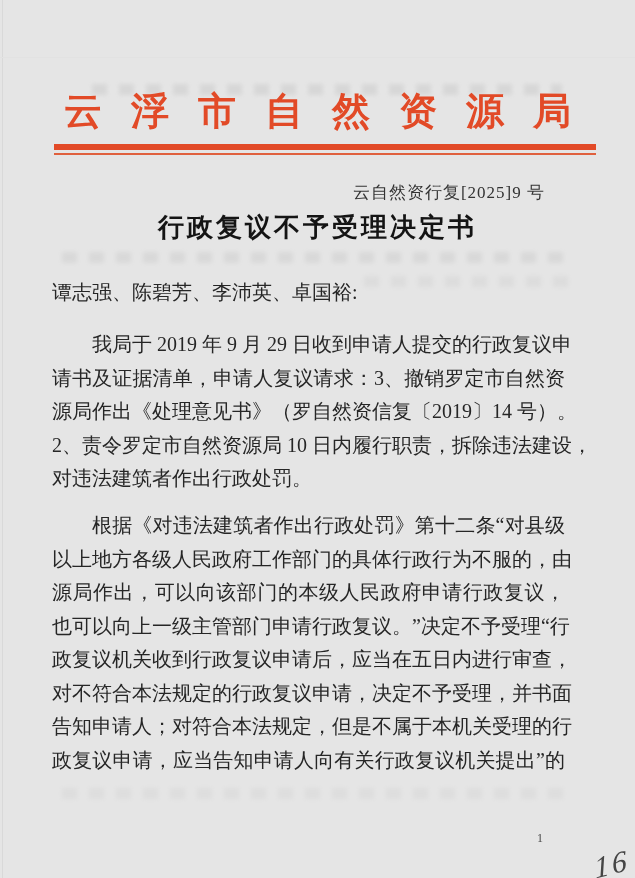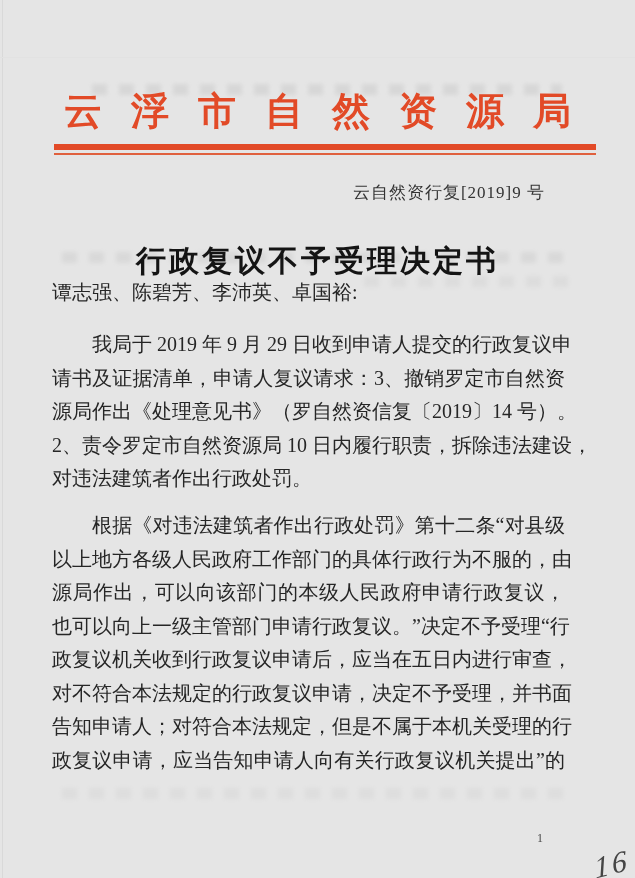--- a/index.html
+++ b/index.html
@@ -24,21 +24,21 @@
     letter-spacing:29px;text-indent:29px;white-space:nowrap;
   }
   .rule-thick{position:absolute;top:144px;left:54px;width:542px;height:6px;background:var(--accent,#e24a27);}
   .rule-thin{position:absolute;top:153px;left:54px;width:542px;height:2px;background:#e0603d;}
   .docnum{
     position:absolute;top:181px;right:90px;font-size:17px;color:#333;
     letter-spacing:1px;white-space:nowrap;
   }
   .title{
     position:absolute;top:210px;left:0;width:100%;text-align:center;
-    font-size:30px;font-weight:bold;color:#141414;letter-spacing:3px;margin-top:31px;
+    font-size:26px;font-weight:bold;color:#141414;letter-spacing:3px;
   }
   
   .bodytext{position:absolute;left:52px;width:513px;}
   .salutation{top:276px;font-size:20px;line-height:33.5px;}
   .para1{top:328px;}
   .para2{top:509px;}
   .line{
     font-size:20px;height:33.5px;line-height:33.5px;white-space:nowrap;
     text-align:justify;text-align-last:justify;color:#262626;
   }
@@ -59,21 +59,21 @@
   <div class="topline"></div>
   <div class="smudge s1"></div>
   <div class="smudge s2"></div>
   <div class="smudge s3"></div>
   <div class="smudge s4"></div>
 
   <div class="agency">云浮市自然资源局</div>
   <div class="rule-thick"></div>
   <div class="rule-thin"></div>
 
-  <div class="docnum">云自然资行复[2019]9 号</div>
+  <div class="docnum">云自然资行复[2025]9 号</div>
   <div class="title">行政复议不予受理决定书</div>
 
   <div class="bodytext salutation line short">谭志强、陈碧芳、李沛英、卓国裕:</div>
 
   <div class="bodytext para1">
     <div class="line indent">我局于 2019 年 9 月 29 日收到申请人提交的行政复议申</div>
     <div class="line">请书及证据清单，申请人复议请求：3、撤销罗定市自然资</div>
     <div class="line">源局作出《处理意见书》（罗自然资信复〔2019〕14 号）。</div>
     <div class="line">2、责令罗定市自然资源局 10 日内履行职责，拆除违法建设，</div>
     <div class="line short">对违法建筑者作出行政处罚。</div>

